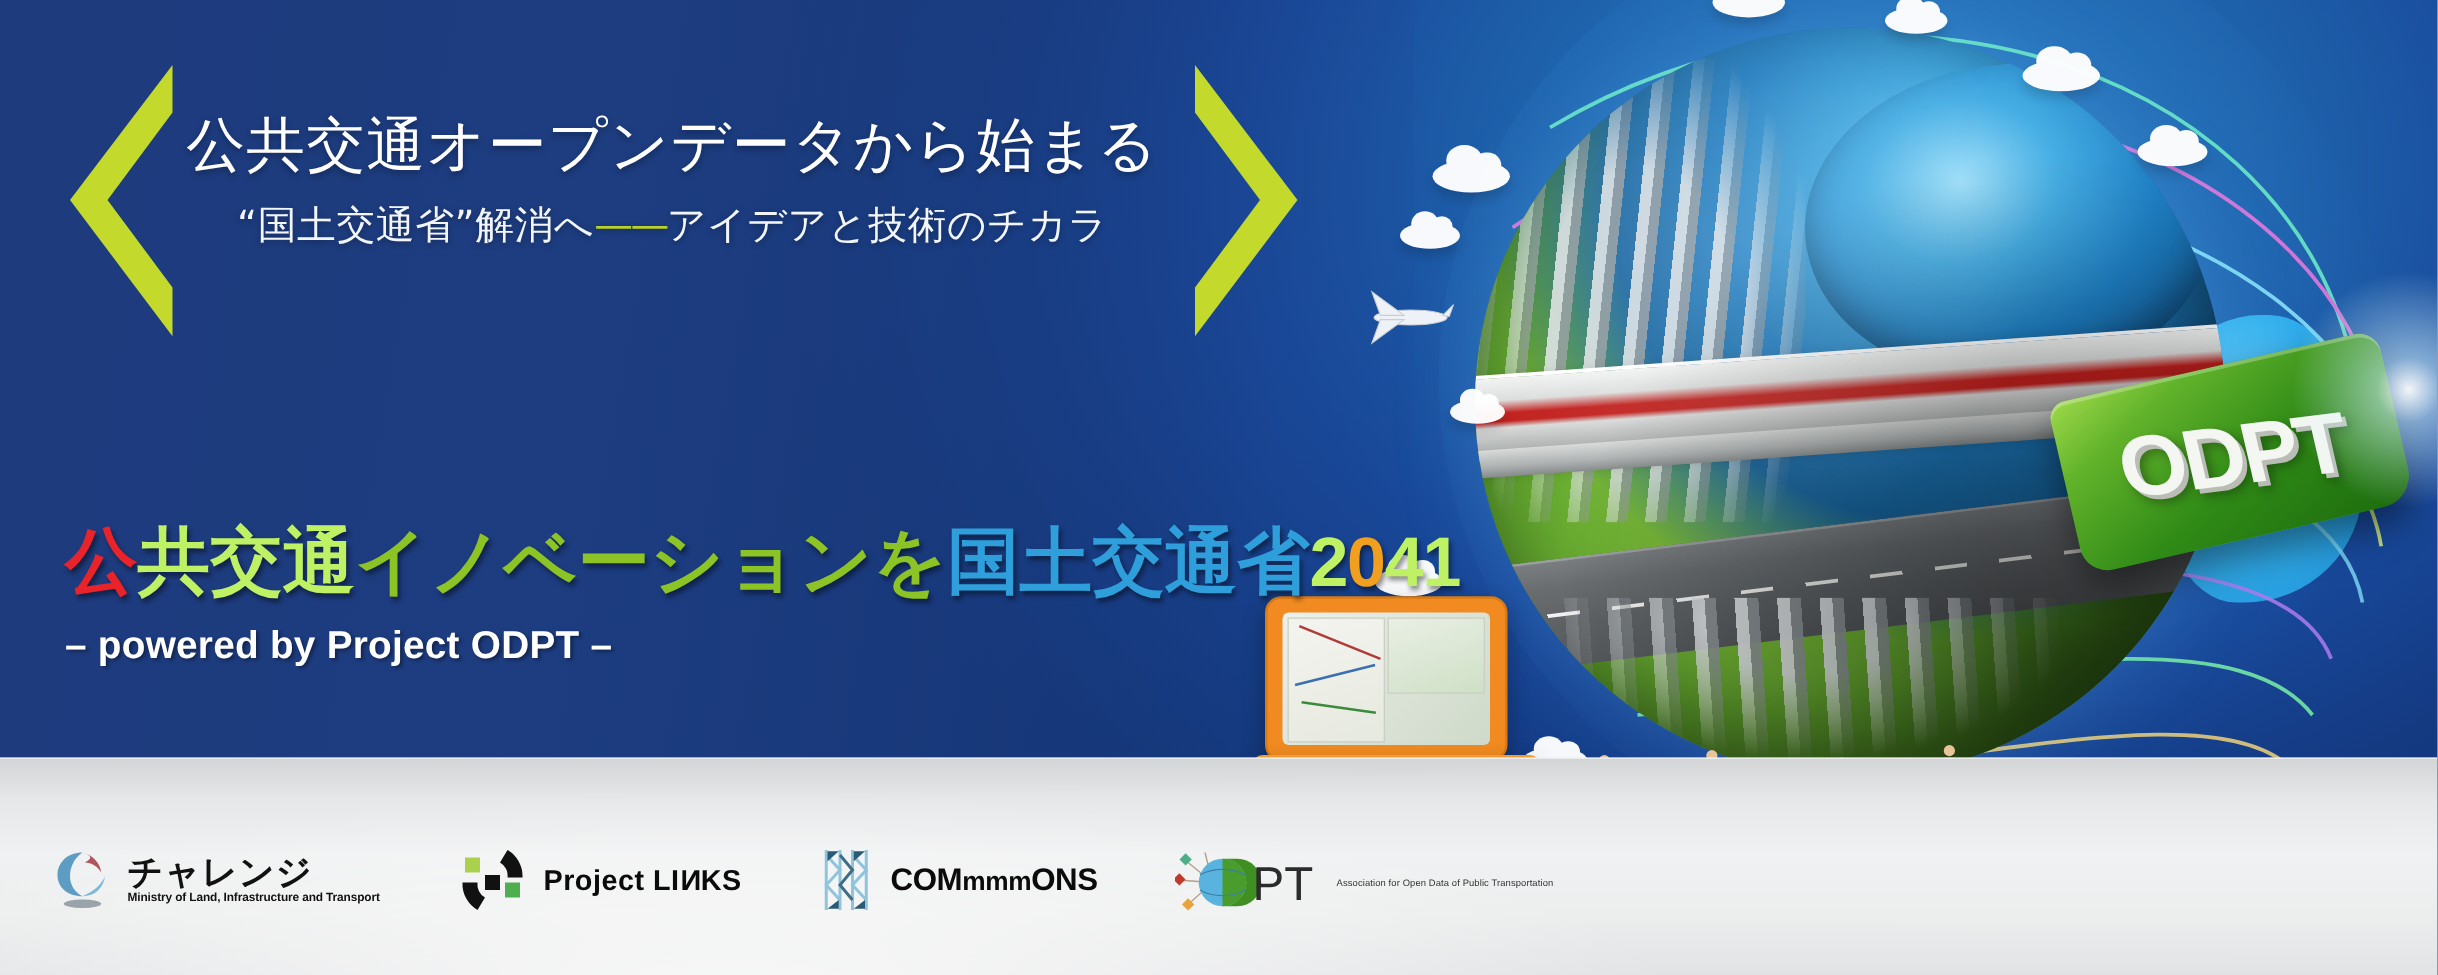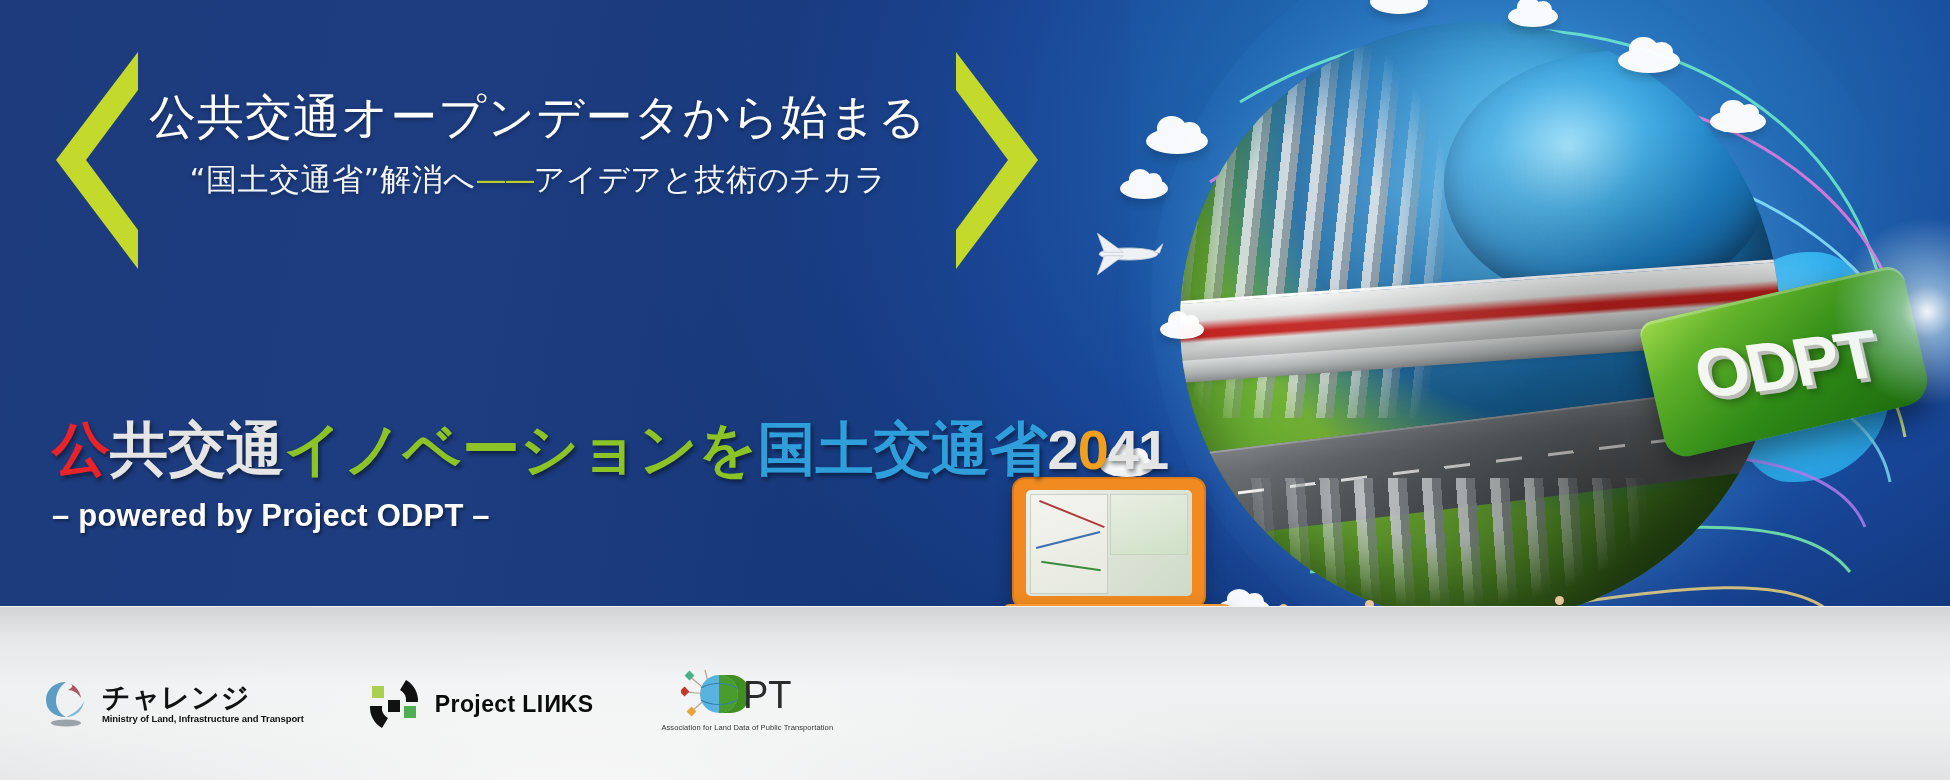--- a/index.html
+++ b/index.html
@@ -55,21 +55,21 @@
               font-family:"Liberation Sans",sans-serif;}
   .links-text .nrev{display:inline-block;transform:scaleX(-1);}
 
   
   .logo-commons{display:flex;align-items:center;gap:13px;}
   .commons-mark{width:44px;height:56px;flex:none;}
   .commons-text{font-size:25px;font-weight:700;color:#0b0b0b;letter-spacing:-0.3px;}
   .commons-text .lc{font-size:21px;}
 
   
-  .logo-odpt{display:flex;flex-direction:column;align-items:center;gap:3px;}
+  .logo-odpt{display:flex;flex-direction:row;align-items:center;gap:3px;}
   .odpt-row{display:flex;align-items:center;}
   .odpt-mark{width:120px;height:52px;}
   .odpt-cap{font-size:7.5px;color:#333;letter-spacing:0.1px;transform:translateX(6px);}
 
   
   .chev{position:absolute;}
   .chev svg{display:block;}
 
   
   .headline{
@@ -86,21 +86,21 @@
   .headline .sub .dash{color:#b9cf2a;letter-spacing:-2px;}
 
   
   .title-block{position:absolute;left:52px;top:420px;}
   .maintitle{
     font-size:58px;font-weight:700;line-height:1;white-space:nowrap;
     font-family:"DejaVu Sans","Liberation Sans",sans-serif;
     text-shadow:2px 3px 4px rgba(0,0,0,0.45);
   }
   .maintitle .c-red{color:#e8242a;}
-  .maintitle .c-white{color:#e5e5e5;}
+  .maintitle .c-white{color:#bef264;}
   .maintitle .c-green{color:#8cc426;}
   .maintitle .c-blue{color:#2e9fda;}
   .maintitle .yr{font-family:"Liberation Sans",sans-serif;font-size:56px;letter-spacing:-1px;}
   .maintitle .c-orange{color:#f0a01e;}
   .powered{
     margin-top:20px;font-size:31px;font-weight:700;color:#ffffff;letter-spacing:0.2px;
     font-family:"Liberation Sans",sans-serif;
     text-shadow:2px 2px 3px rgba(0,0,0,0.4);white-space:nowrap;
   }
 
@@ -414,20 +414,37 @@
         <svg class="links-mark" viewBox="0 0 56 56">
           <path d="M40 4 A24 24 0 0 1 52 26 L40 26 A12 12 0 0 0 34 14 Z" fill="#111"></path>
           <path d="M16 52 A24 24 0 0 1 4 30 L16 30 A12 12 0 0 0 22 42 Z" fill="#111"></path>
           <rect x="6" y="10" width="12" height="12" fill="#a9d14e"></rect>
           <rect x="22" y="24" width="12" height="12" fill="#111"></rect>
           <rect x="38" y="30" width="12" height="12" fill="#4fae4f"></rect>
         </svg>
         <div class="links-text"><span>Project LI</span><span class="nrev">N</span><span>KS</span></div>
       </div>
 
+      <div class="logo-commons">
+        <svg class="commons-mark" viewBox="0 0 44 56">
+          <g stroke="#8fc4dd" stroke-width="2.4" fill="none">
+            <path d="M6 4 L6 52 M17 4 L17 52 M27 4 L27 52 M38 4 L38 52"></path>
+            <path d="M6 8 L17 20 L6 32 L17 44"></path>
+            <path d="M27 8 L38 20 L27 32 L38 44"></path>
+            <path d="M17 8 L27 20 L17 32 L27 44" stroke="#3f6d86"></path>
+          </g>
+          <g fill="#2b5a74">
+            <path d="M7 5 L16 5 L7 13 Z"></path>
+              <path d="M28 5 L37 5 L28 13 Z"></path>
+            <path d="M7 51 L16 51 L16 44 Z"></path>
+              <path d="M28 51 L37 51 L37 44 Z"></path>
+          </g>
+        </svg>
+        <div class="commons-text"><span>COM</span><span class="lc">mmm</span><span>ONS</span></div>
+      </div>
 
       <div class="logo-odpt">
         <div class="odpt-row">
           <svg class="odpt-mark" viewBox="0 0 120 52">
             <g stroke="#b5a08a" stroke-width="1.1">
               <line x1="30" y1="26" x2="8" y2="8"></line>
                 <line x1="30" y1="26" x2="2" y2="24"></line>
               <line x1="30" y1="26" x2="10" y2="44"></line>
                 <line x1="30" y1="26" x2="24" y2="2"></line>
             </g>
@@ -437,19 +454,19 @@
             <circle cx="38" cy="26" r="19" fill="#58b4de"></circle>
             <path d="M38 7 A19 19 0 0 1 38 45 Z" fill="#4a9c2c"></path>
             <path d="M38 7 A19 19 0 0 1 38 45 L50 45 A19 19 0 0 0 50 7 Z" fill="#3f8f22"></path>
             <g fill="none" stroke="#3a7fa8" stroke-width="1.1">
               <path d="M20 20 C 30 14, 46 14, 56 20"></path>
               <path d="M20 32 C 30 38, 46 38, 56 32"></path>
             </g>
             <text x="62" y="40" font-family="Liberation Sans, sans-serif" font-size="38" fill="#2b2b2b">PT</text>
           </svg>
         </div>
-        <div class="odpt-cap">Association for Land Data of Public Transportation</div>
+        <div class="odpt-cap">Association for Open Data of Public Transportation</div>
       </div>
 
     </div>
   </div>
 
 </div>
 
 </body></html>

